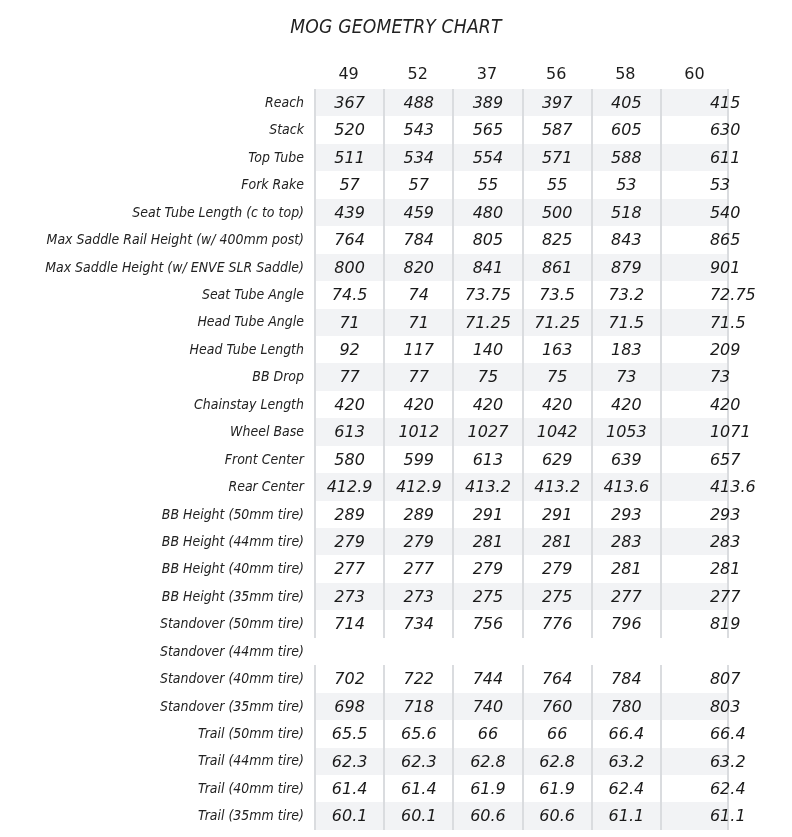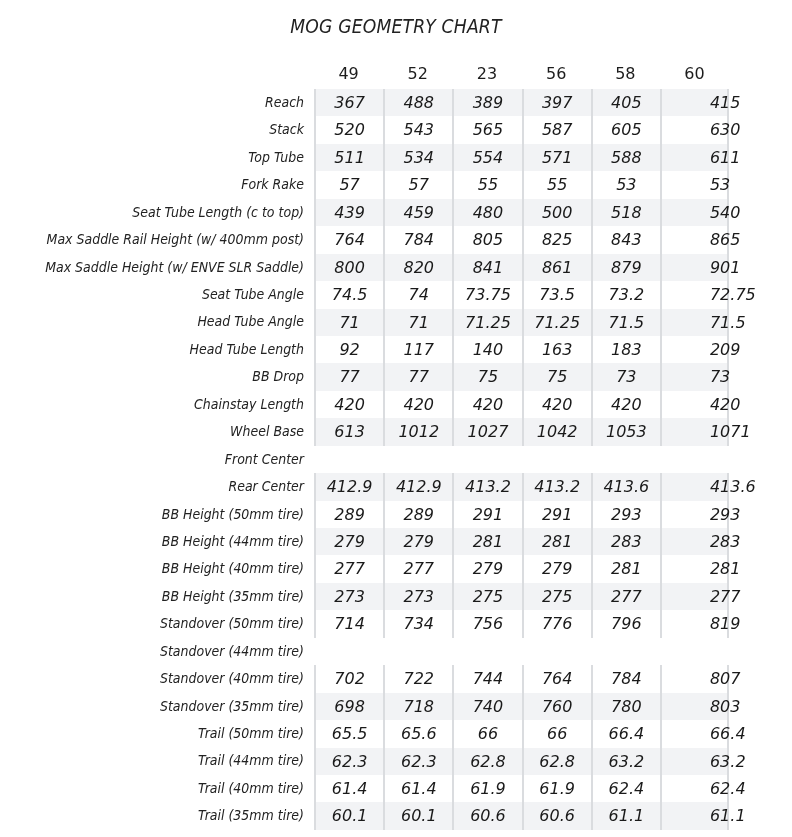--- a/index.html
+++ b/index.html
@@ -95,21 +95,21 @@
     }
   </style>
 </head>
 <body>
 
 <div class="title">MOG GEOMETRY CHART</div>
 
 <div class="header-row" id="header-row">
     <div class="header-cell">49</div>
     <div class="header-cell">52</div>
-    <div class="header-cell">23</div>
+    <div class="header-cell">37</div>
     <div class="header-cell">56</div>
     <div class="header-cell">58</div>
     <div class="header-cell">60</div>
   </div>
 
 <div class="table" id="geo-table">
     <div class="row shaded">
       <div class="row-label">Reach</div>
       <div class="cells">
         <div class="cell">367</div>
@@ -247,20 +247,28 @@
         <div class="cell">613</div>
         <div class="cell">1012</div>
         <div class="cell">1027</div>
         <div class="cell">1042</div>
         <div class="cell">1053</div>
         <div class="cell">1071</div>
       </div>
     </div>
     <div class="row plain">
       <div class="row-label">Front Center</div>
+      <div class="cells">
+        <div class="cell">580</div>
+        <div class="cell">599</div>
+        <div class="cell">613</div>
+        <div class="cell">629</div>
+        <div class="cell">639</div>
+        <div class="cell">657</div>
+      </div>
     </div>
     <div class="row shaded">
       <div class="row-label">Rear Center</div>
       <div class="cells">
         <div class="cell">412.9</div>
         <div class="cell">412.9</div>
         <div class="cell">413.2</div>
         <div class="cell">413.2</div>
         <div class="cell">413.6</div>
         <div class="cell">413.6</div>

